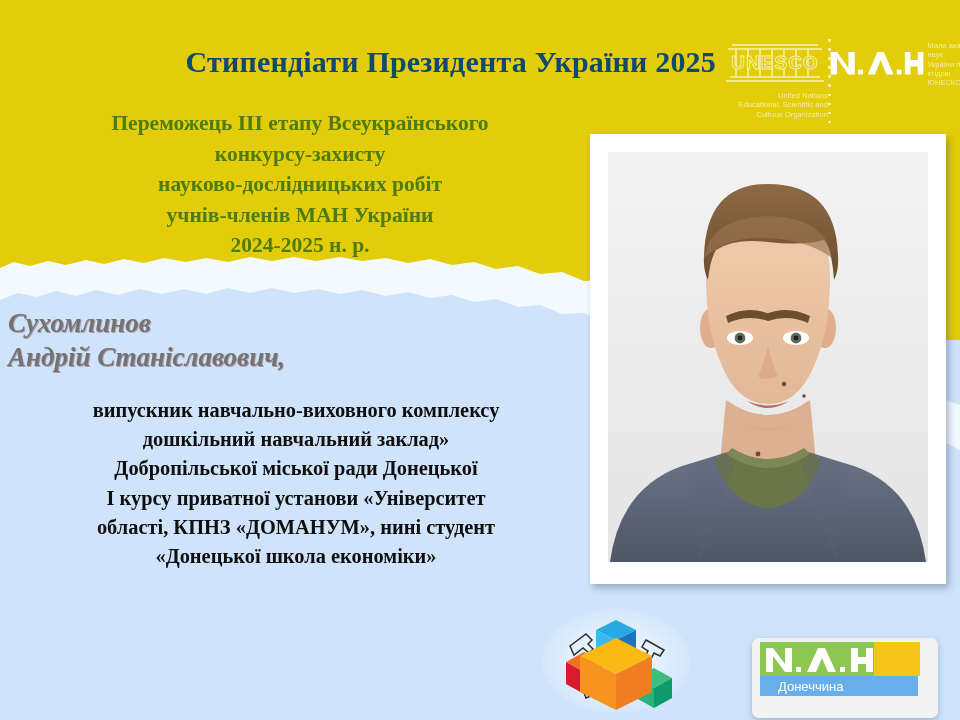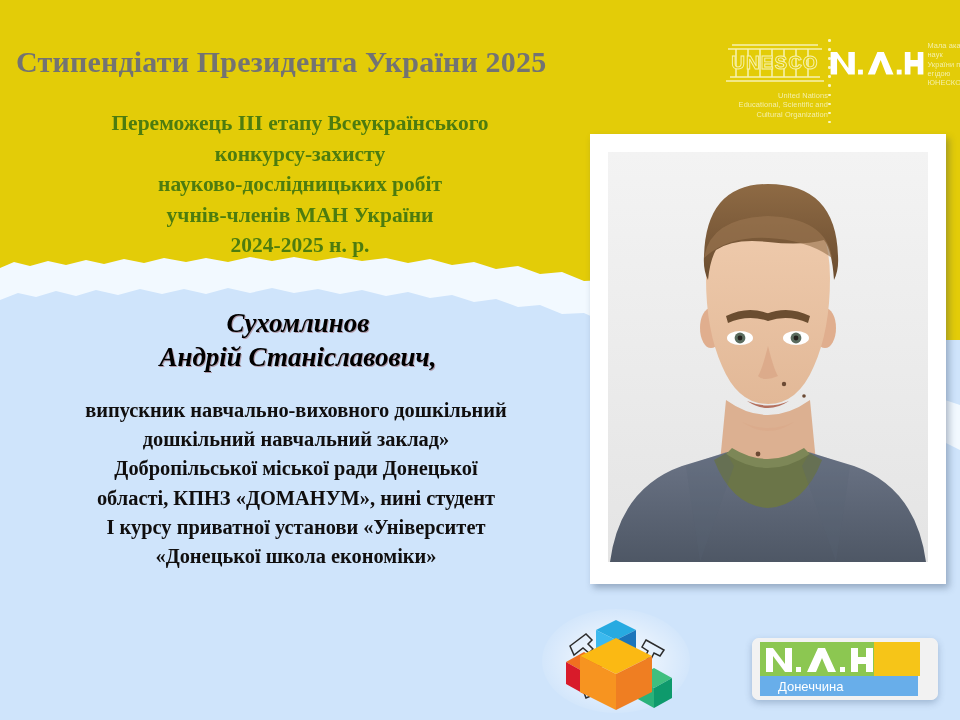--- a/index.html
+++ b/index.html
@@ -48,41 +48,41 @@
   .man-wordmark{height:54px;display:block;margin-left:-2px;}
   .man-sub{
     margin-top:4px;margin-left:2px;
     font-family:"Liberation Sans", sans-serif;
     font-size:7.4px;line-height:9.3px;color:#F4EFA8;letter-spacing:.1px;
   }
 
   
   .poster-title{
     position:absolute;left:16px;top:45px;width:700px;z-index:7;
-    text-align:left;
+    text-align:right;
     font-family:"Liberation Serif", serif;
     font-weight:bold;font-size:30px;line-height:34px;
-    color:#737373;
+    color:#0c4a6e;
     letter-spacing:.2px;
   }
   .subtitle{
     position:absolute;left:10px;top:108px;width:580px;z-index:7;
     text-align:center;
     font-family:"Liberation Serif", serif;
     font-weight:bold;font-size:21.5px;line-height:30.5px;
     color:#4d7c0f;
   }
   .subtitle .ln{display:block;}
 
   .person-name{
     position:absolute;left:8px;top:306px;width:580px;z-index:7;
-    text-align:center;
+    text-align:left;
     font-family:"Liberation Serif", serif;
     font-weight:bold;font-style:italic;font-size:27px;line-height:34px;
-    color:#000000;
+    color:#737373;
     text-shadow:1px 1px 0 rgba(120,20,20,.35);
   }
   .person-name .ln{display:block;}
 
   .bio{
     position:absolute;left:0px;top:396px;width:592px;z-index:7;
     text-align:center;
     font-family:"Liberation Serif", serif;
     font-weight:bold;font-size:20.4px;line-height:29.2px;
     color:#100E0E;
@@ -99,21 +99,21 @@
     position:absolute;left:18px;top:18px;right:18px;bottom:22px;
     overflow:hidden;background:#EDEDED;
   }
   .portrait{display:block;width:100%;height:100%;}
 
   
   .cube-logo{position:absolute;left:536px;top:606px;width:160px;height:110px;z-index:7;}
 
   
   .badge{
-    position:absolute;left:752px;top:638px;width:186px;height:62px;z-index:9;
+    position:absolute;left:752px;top:638px;width:186px;height:80px;z-index:9;
     border-radius:7px;overflow:hidden;background:#F2F2F2;
     box-shadow:0 3px 7px rgba(50,80,120,.30);
   }
   .badge svg{display:block;width:186px;height:62px;}
 </style>
 </head>
 <body>
 
 <div id="poster">
 
@@ -199,25 +199,25 @@
     <span class="ln">учнів-членів МАН України</span>
     <span class="ln">2024-2025 н. р.</span>
   </div>
 
   <div class="person-name">
     <span class="ln">Сухомлинов</span>
     <span class="ln">Андрій Станіславович,</span>
   </div>
 
   <div class="bio">
-    <span class="ln">випускник навчально-виховного дошкільний</span>
+    <span class="ln">випускник навчально-виховного комплексу</span>
     <span class="ln">дошкільний навчальний заклад»</span>
     <span class="ln">Добропільської міської ради Донецької</span>
+    <span class="ln">І курсу приватної  установи «Університет</span>
     <span class="ln">області, КПНЗ «ДОМАНУМ», нині студент</span>
-    <span class="ln">І курсу приватної  установи «Університет</span>
     <span class="ln">«Донецької школа економіки»</span>
   </div>
 
   <div class="photo-frame">
     <div class="photo-inner">
       <svg class="portrait" viewBox="0 0 320 410" preserveAspectRatio="xMidYMid slice" xmlns="http://www.w3.org/2000/svg">
         <defs>
           <linearGradient id="bgGrad" x1="0" y1="0" x2="0" y2="1">
             <stop offset="0" stop-color="#F3F3F3"></stop>
             <stop offset="1" stop-color="#E4E4E4"></stop>

